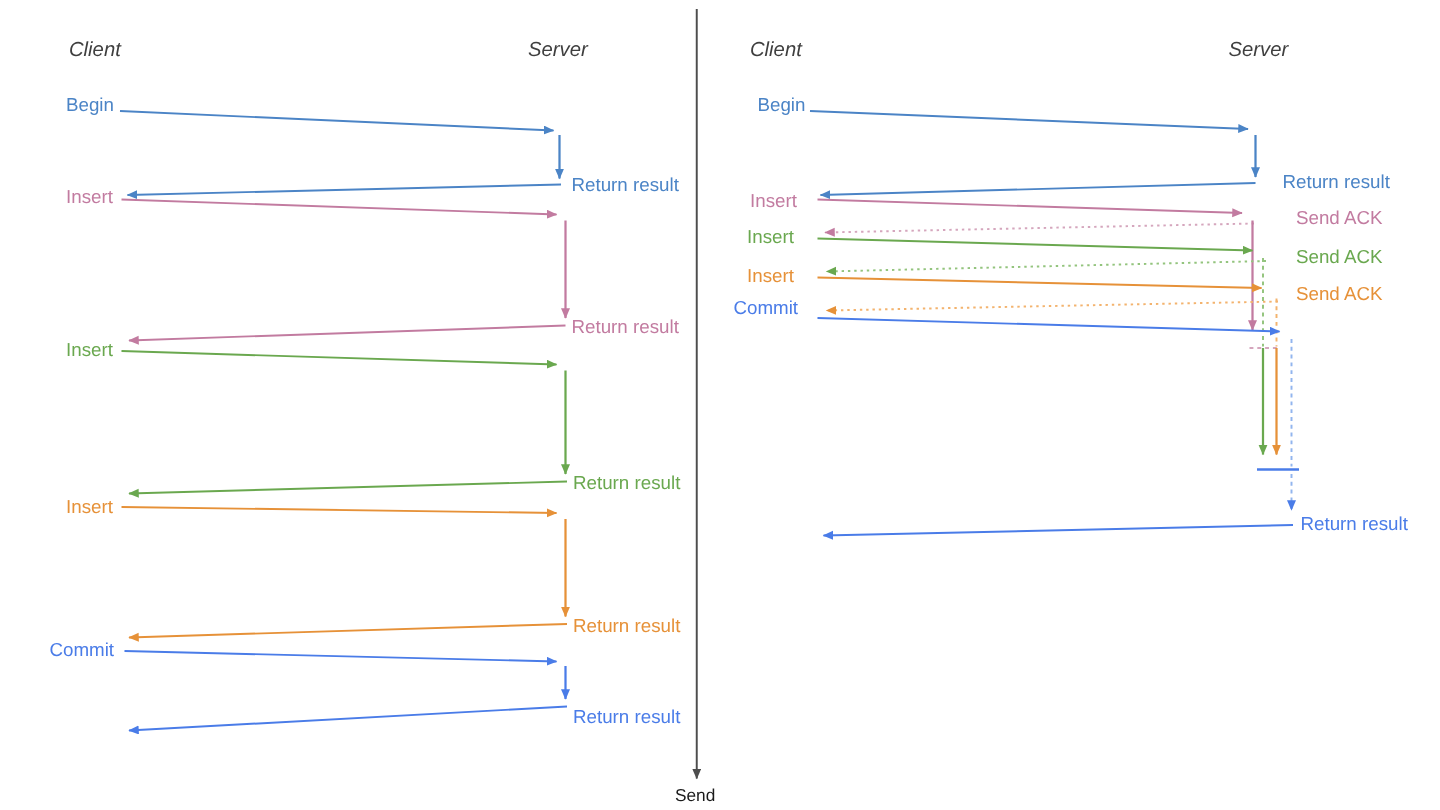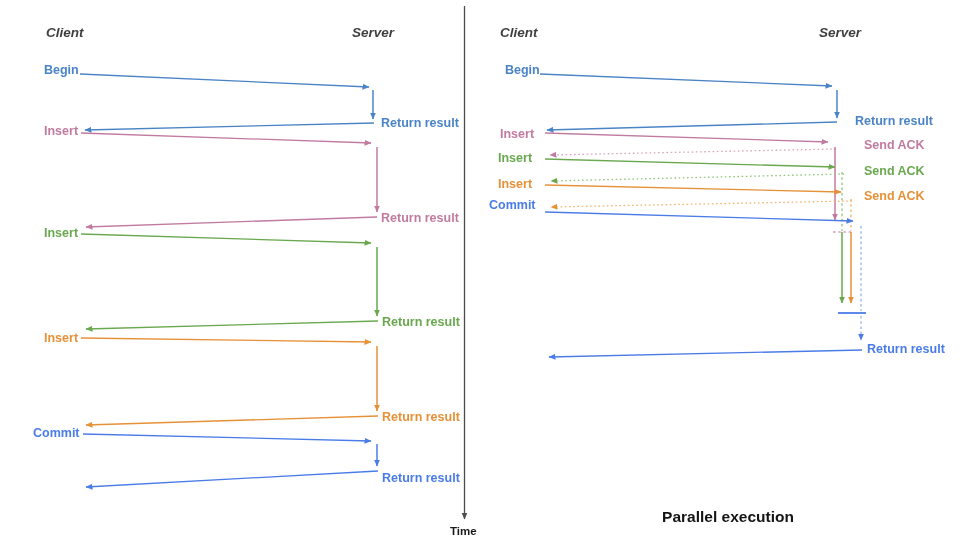--- a/index.html
+++ b/index.html
@@ -1,19 +1,18 @@
 <!DOCTYPE html>
 <html style="--begin_blue: #4b84c6; --commit_blue: #4a7ce8; --insert_pink: #c27ba0; --insert_green: #6aa84f; --insert_orange: #e69138; --pink_light: #d5a6bd; --green_light: #93c47d; --orange_light: #f3b36e; --blue_light: #92b5ee; --header_gray: #3f3f3f; --title_black: #141414; --axis_gray: #4d4d4d;"><head>
 <meta charset="utf-8">
 <style>
   html,body{margin:0;padding:0;background:#ffffff;}
   #stage{
     position:relative;width:960px;height:540px;background:#ffffff;overflow:hidden;
     font-family:"Liberation Sans", sans-serif;
-    font-weight:bold;
   }
   #wires{position:absolute;left:0;top:0;width:960px;height:540px;}
   path.ln{fill:none;stroke-width:1.3px;}
   path.thick{stroke-width:1.5px;}
   path.bar{stroke-width:1.8px;}
   path.dash{stroke-dasharray:2.6 2.6;}
   path.dot{stroke-dasharray:1.6 2.6;}
   .lbl{position:absolute;font-size:12.5px;line-height:14px;white-space:nowrap;}
   .hdr{font-style:italic;font-size:13.5px;color:var(--header_gray);}
   .c-begin{color:var(--begin_blue);}
@@ -125,17 +124,16 @@
   <div class="lbl c-begin" style="left:855px;top:114px;">Return result</div>
   <div class="lbl c-pink" style="left:500px;top:127px;">Insert</div>
   <div class="lbl c-pink" style="left:864px;top:138px;">Send ACK</div>
   <div class="lbl c-green" style="left:498px;top:151px;">Insert</div>
   <div class="lbl c-green" style="left:864px;top:164px;">Send ACK</div>
   <div class="lbl c-orange" style="left:498px;top:177px;">Insert</div>
   <div class="lbl c-orange" style="left:864px;top:189px;">Send ACK</div>
   <div class="lbl c-commit" style="left:489px;top:198px;">Commit</div>
   <div class="lbl c-commit" style="left:867px;top:342px;">Return result</div>
 
-  <div class="lbl title" style="left:628px;top:508px;">Parallel execution</div>
 
-  <div class="lbl time" style="left:450px;top:524px;">Time</div>
+  <div class="lbl time" style="left:450px;top:524px;">Send</div>
 
 </div>
 
 </body></html>

